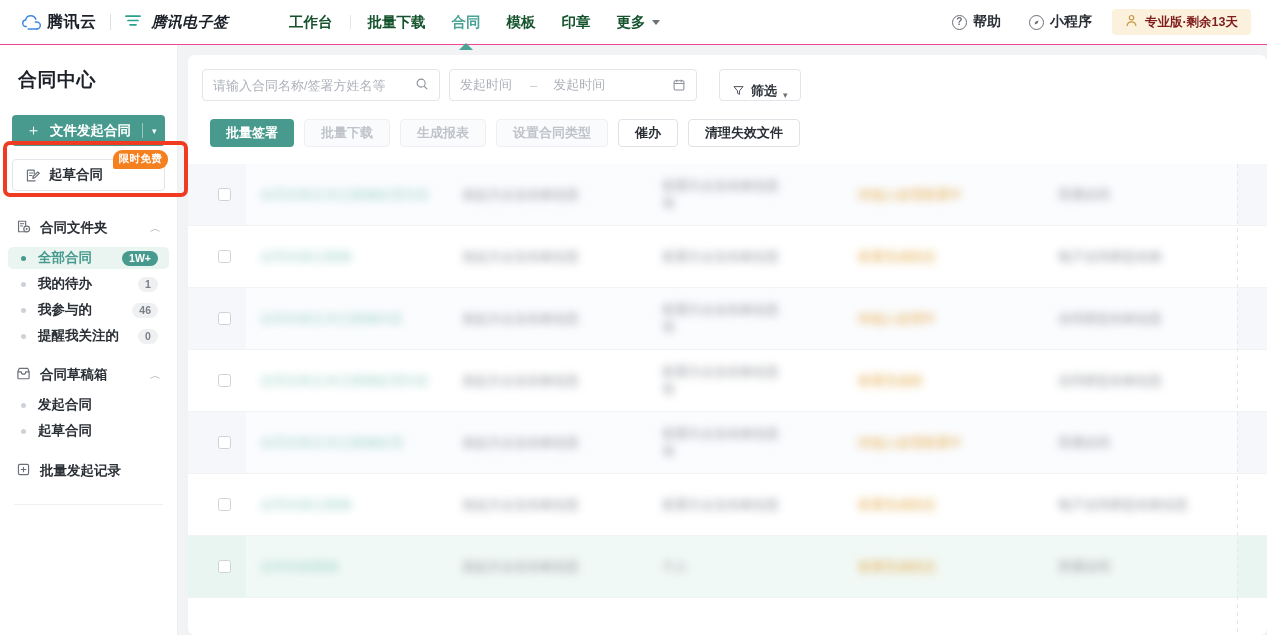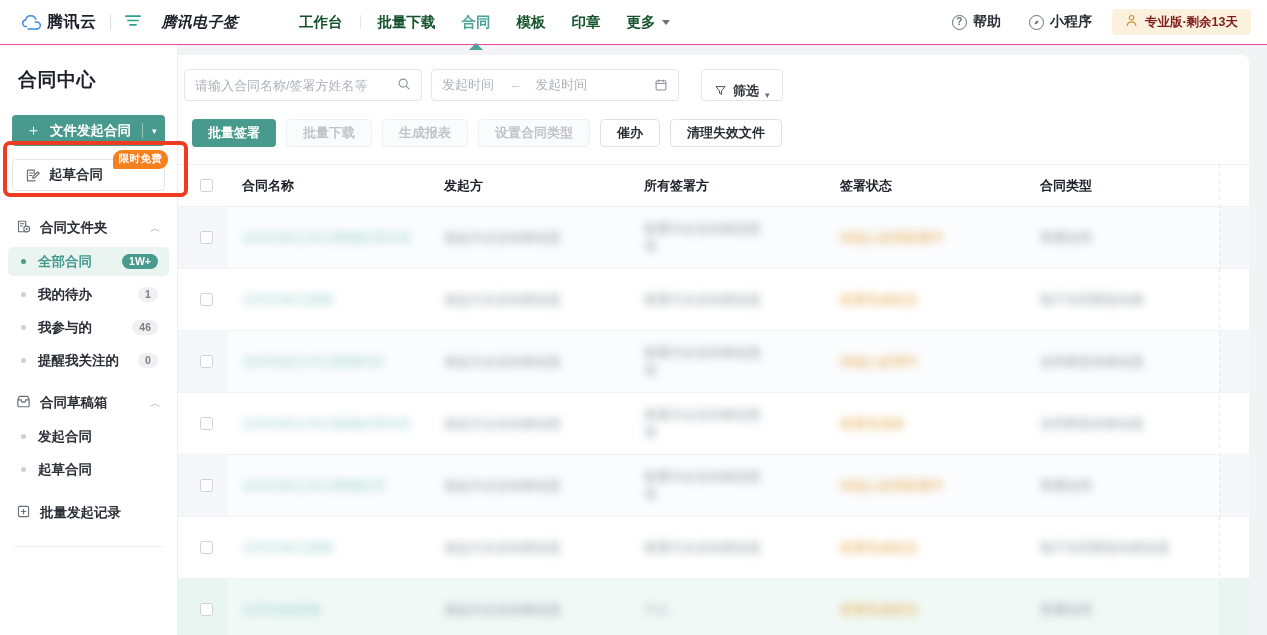--- a/index.html
+++ b/index.html
@@ -16,21 +16,21 @@
   .topbar{
     position:absolute; left:0; top:0; width:1267px; height:45px;
     background:#ffffff; display:flex; align-items:center;
     border-bottom:1px solid #ec4899;
     z-index:30;
   }
   .brand{ display:flex; align-items:center; gap:6px; margin-left:22px; }
   .brand-name{ font-size:16px; font-weight:700; letter-spacing:.5px; color:#1c2028; }
   .cloud-ico{ width:19px; height:15px; position:relative; display:block; }
   .vbar{ width:1px; height:16px; background:#dcdfe4; margin:0 13px; }
-  .brand2{ display:flex; align-items:center; gap:20px;font-family:Liberation Mono, monospace; }
+  .brand2{ display:flex; align-items:center; gap:10px;font-family:Liberation Mono, monospace; }
   .brand2-name{ font-size:15px; font-weight:700; font-style:italic; color:#1c2028; letter-spacing:.3px; }
 
   .mainnav{ display:flex; align-items:center; margin-left:48px; height:45px; }
   .nav-item{
     font-size:14.5px; font-weight:700; color:#14532d; padding:0 13px;
     height:45px; display:flex; align-items:center; cursor:pointer; position:relative;
     white-space:nowrap;
   }
   .nav-item.active{ color:#4aa396; }
   .nav-sep{ width:1px; height:14px; background:#e3e6ea; margin:0 4px; }
@@ -91,39 +91,39 @@
   }
 
   .group{ margin-top:22px; }
   .group-hd{
     display:flex; align-items:center; height:30px; padding:0 16px 0 16px; cursor:pointer;
   }
   .group-hd .glbl{ margin-left:9px; font-size:13.5px; font-weight:700; color:#2b2f36; }
   .chev{ margin-left:auto; color:#93979e; font-size:11px; }
 
   .sitem{
-    display:flex; align-items:center; height:29px; margin:4px 8px 0 8px;
+    display:flex; align-items:center; height:22px; margin:4px 8px 0 8px;
     border-radius:5px; padding-left:13px; cursor:pointer; position:relative;
   }
   .sitem.active{ background:#eaf5f2; }
   .dot{ width:5px;height:5px;border-radius:50%;background:#cdd2d8; flex:0 0 auto; }
   .sitem.active .dot{ background:#479a8d; }
   .sitem .slbl{ margin-left:12px; font-size:13.5px; font-weight:700; color:#2b2f36; }
   .sitem.active .slbl{ color:#479a8d; }
   .pill{
     margin-left:auto; margin-right:11px; background:#eff0f2; color:#7b8089;
     font-size:10.5px; font-weight:700; border-radius:9px; padding:1px 7px 2px 7px; min-width:20px;
     text-align:center;
   }
   .pill.green{ background:#479a8d; color:#fff; }
   .side-div{ height:1px; background:#eef0f2; margin:10px 14px 0 14px; }
 
   
   .content{
-    position:absolute; left:170px; top:55px; width:1079px; height:580px;
+    position:absolute; left:188px; top:55px; width:1079px; height:580px;
     background:#ffffff; border-radius:7px;
   }
   .toolbar{ display:flex; align-items:center; padding:14px 0 0 14px; }
   .search{
     width:238px; height:32px; border:1px solid #e2e5e9; border-radius:4px;
     display:flex; align-items:center; padding:0 10px; background:#fff;
   }
   .search input{
     border:none; outline:none; font-size:13px; font-family:inherit; flex:1; color:#2b2f36;
     background:transparent;
@@ -398,31 +398,20 @@
   <div class="actions">
     <div class="abtn pri">批量签署</div>
     <div class="abtn dis">批量下载</div>
     <div class="abtn dis">生成报表</div>
     <div class="abtn dis">设置合同类型</div>
     <div class="abtn out">催办</div>
     <div class="abtn out">清理失效文件</div>
   </div>
 
   <div class="table">
-    <div class="thead">
-      <div class="th c-chk">
-        <span class="chk"></span>
-      </div>
-      <div class="th c-1">合同名称</div>
-      <div class="th c-2">发起方</div>
-      <div class="th c-3">所有签署方</div>
-      <div class="th c-4">签署状态</div>
-      <div class="th c-5">合同类型</div>
-      <div class="th c-6"></div>
-    </div>
 
     <div id="tbody">
         <div class="trow alt">
           <div class="td c-chk">
             <span class="chk"></span>
           </div>
           <div class="td c-1"><span class="blur bl-name">合同名称文本已模糊处理内容</span></div>
           <div class="td c-2"><span class="blur bl-gray">发起方企业名称信息</span></div>
           <div class="td c-3"><span class="blur bl-gray">签署方企业名称信息<br>等</span></div>
           <div class="td c-4"><span class="blur bl-amber">待他人处理签署中</span></div>

